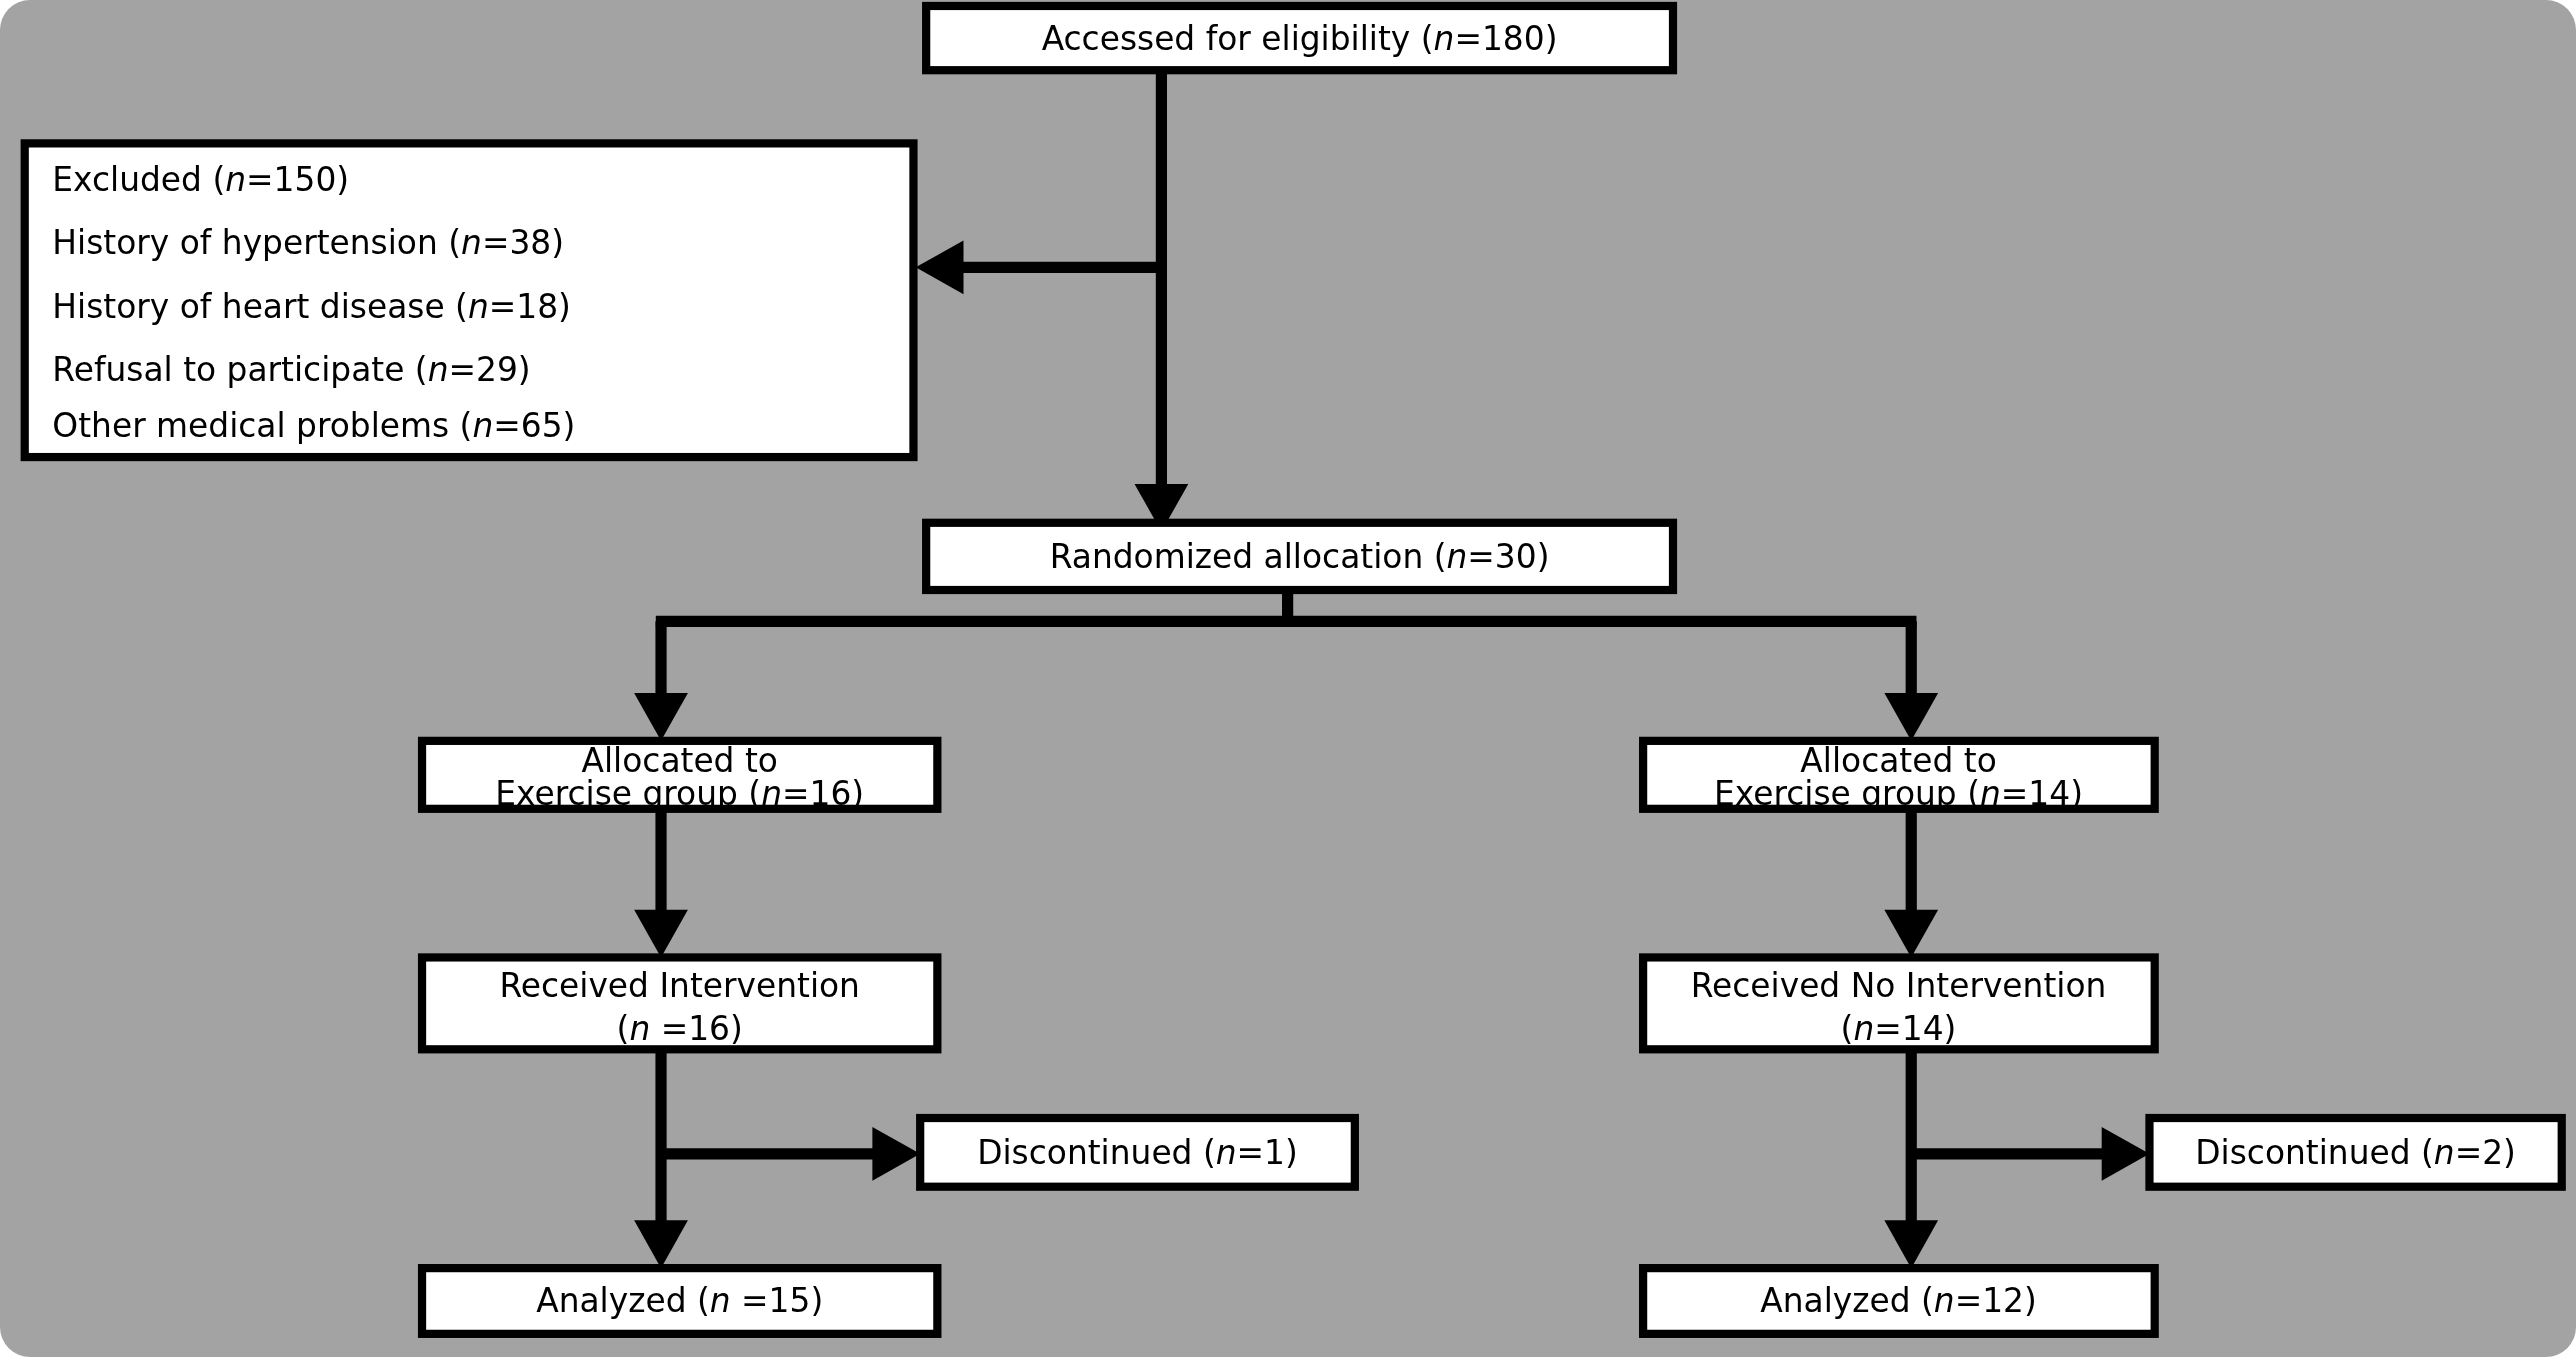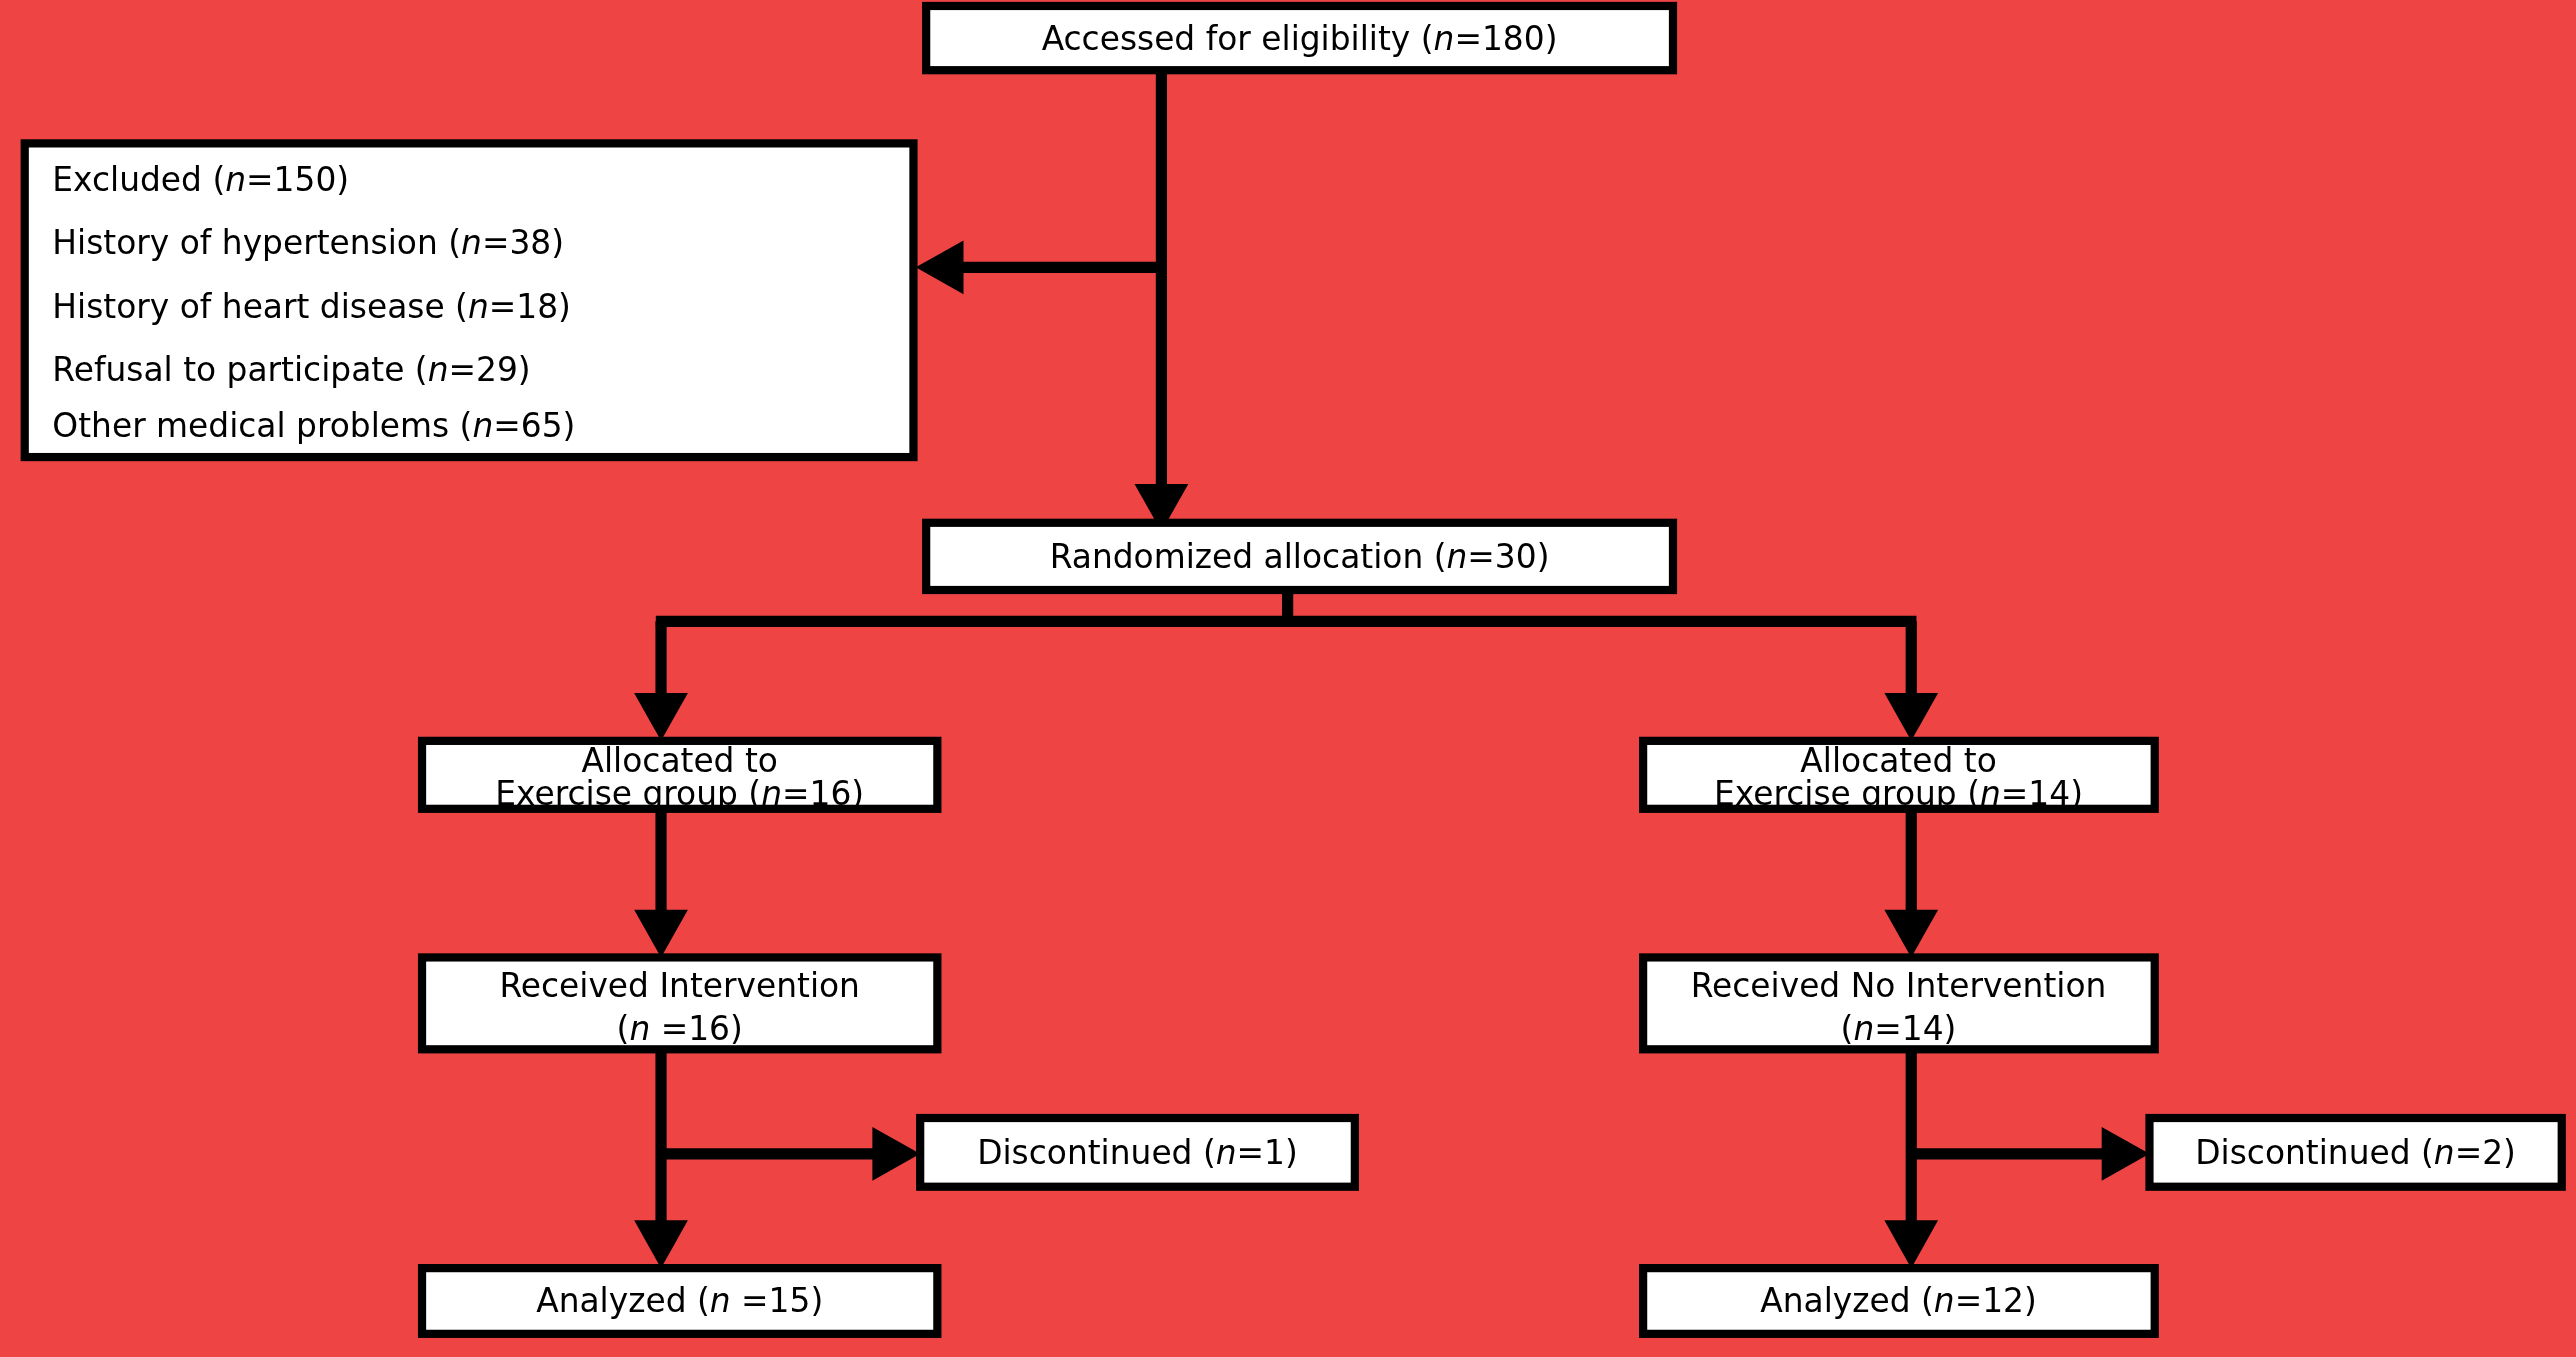--- a/index.html
+++ b/index.html
@@ -11,21 +11,22 @@
   body {
     width: 2576px;
     height: 1357px;
     overflow: hidden;
     font-family: "DejaVu Sans", sans-serif;
   }
   #diagram-root {
     position: relative;
     width: 2576px;
     height: 1357px;
-    background: #ef4444;
+    background: #a3a3a3;
+    border-radius: 30px;
   }
   svg.flow-canvas {
     position: absolute;
     top: 0;
     left: 0;
     width: 2576px;
     height: 1357px;
     display: block;
   }
   .node-box {

